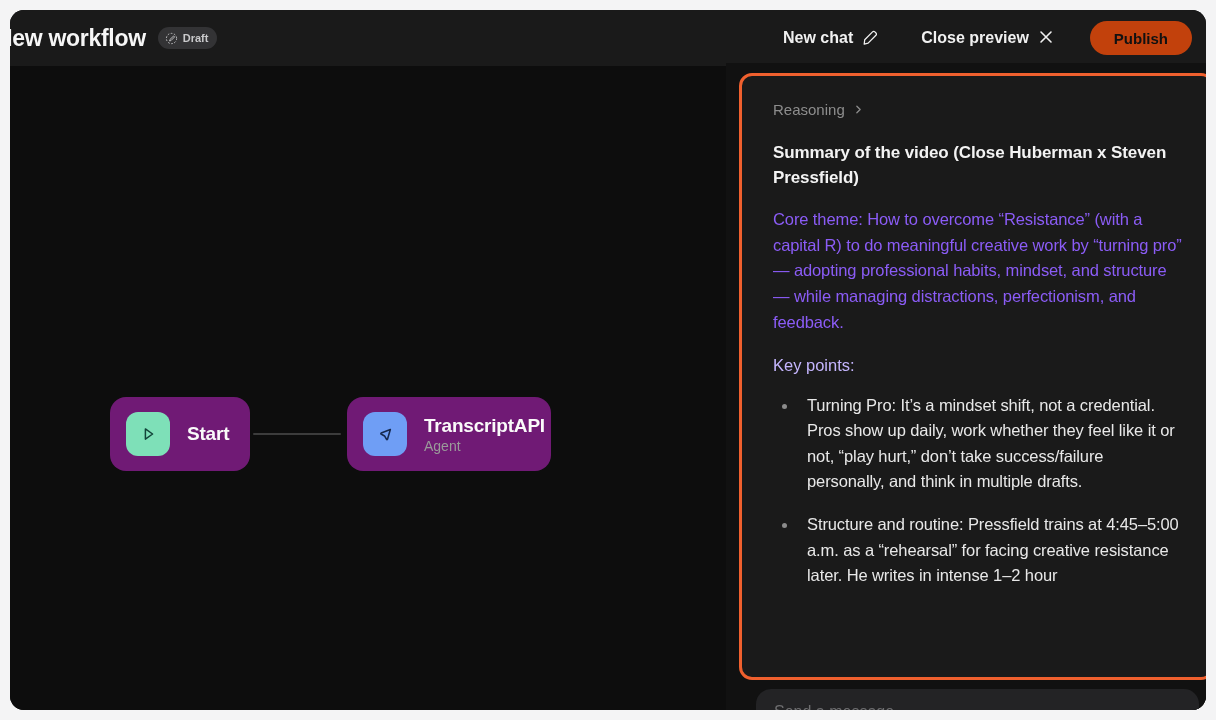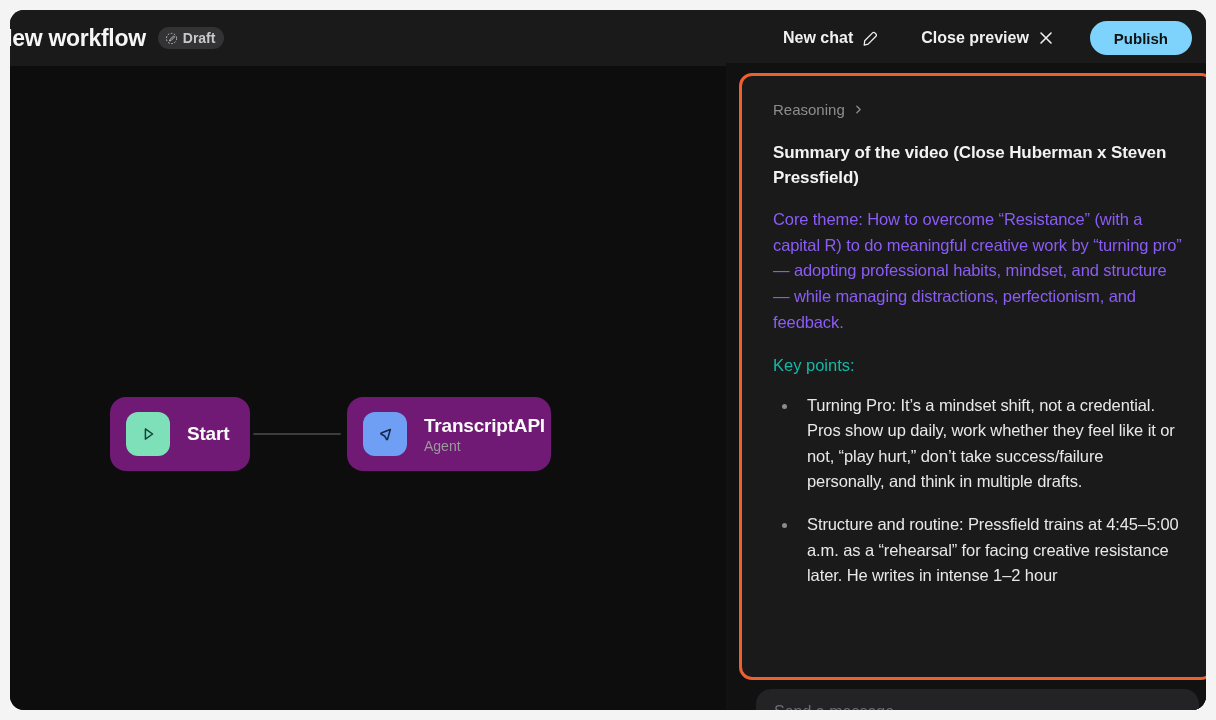--- a/index.html
+++ b/index.html
@@ -58,48 +58,47 @@
 
   #draft-badge {
     display: inline-flex;
     align-items: center;
     gap: 5px;
     height: 22px;
     padding: 0 9px 0 7px;
     border-radius: 11px;
     background: #333335;
     color: #c9c9cb;
-    font-size: 14px;
+    font-size: 11px;
     font-weight: 600;
     white-space: nowrap;
   }
 
   .topbar-action {
     display: inline-flex;
-    align-items: center;
     gap: 9px;
     color: #f0f0f0;
     font-size: 16px;
     font-weight: 600;
     background: none;
     border: 0;
     cursor: pointer;
     padding: 6px 10px;
     white-space: nowrap;
     font-family: inherit;
   }
 
   #close-preview-button { margin-left: 22px; }
 
   #publish-button {
     margin-left: 26px;
     height: 34px;
     padding: 0 24px;
     border-radius: 17px;
-    background: #7dd3fc;
+    background: #c2410c;
     color: #111;
     font-size: 15px;
     font-weight: 600;
     border: 0;
     cursor: pointer;
     font-family: inherit;
     white-space: nowrap;
   }
 
   
@@ -211,21 +210,21 @@
 
   #core-theme-paragraph {
     color: #8b5cf6;
     font-size: 16.5px;
     line-height: 1.55;
     letter-spacing: -0.1px;
     margin-bottom: 18px;
   }
 
   #key-points-label {
-    color: #14b8a6;
+    color: #c4b5fd;
     font-size: 16.5px;
     line-height: 1.55;
     margin-bottom: 14px;
   }
 
   #key-points-list { list-style: none; }
 
   .key-point {
     position: relative;
     padding-left: 34px;

